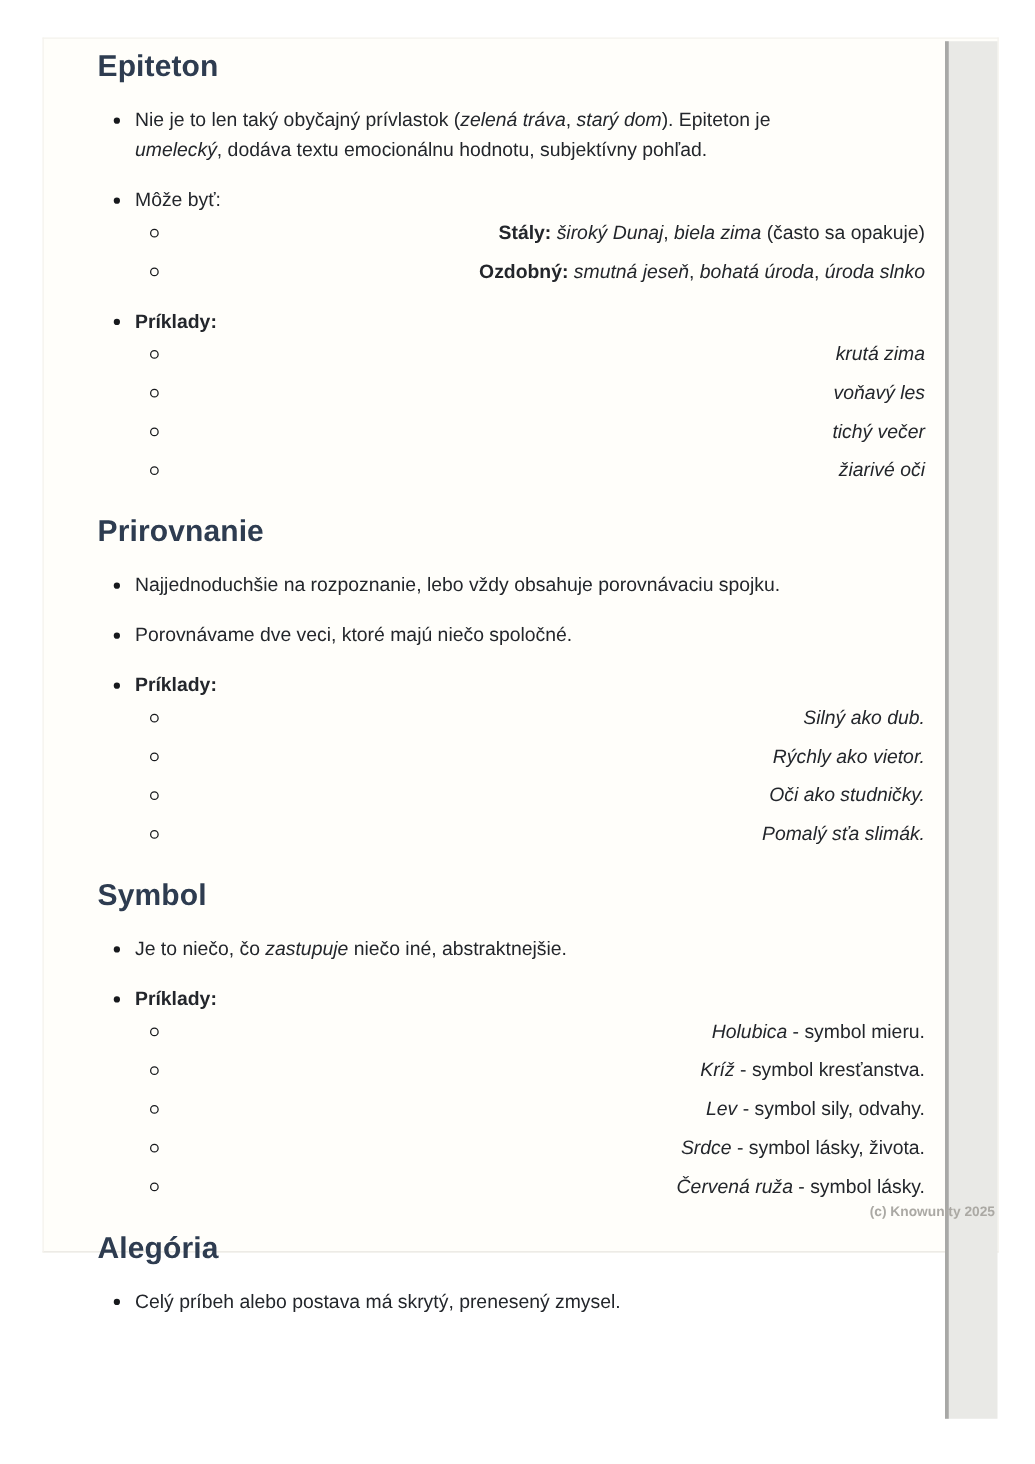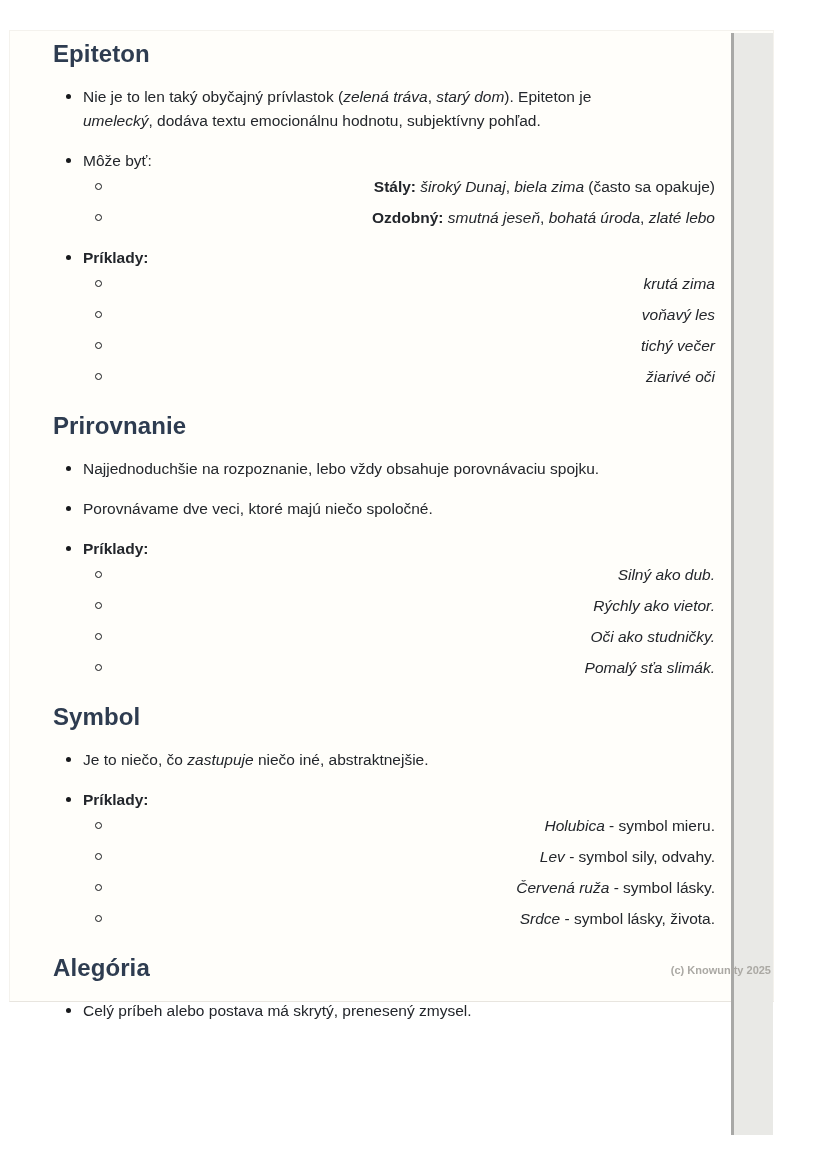--- a/index.html
+++ b/index.html
@@ -2,21 +2,21 @@
 <html><head>
 <meta charset="utf-8">
 <style>
   html, body { margin:0; padding:0; }
   body {
     width:828px; height:1171px; position:relative;
     background:#ffffff; overflow:hidden;
     font-family:"Liberation Sans","DejaVu Sans",sans-serif;
   }
   .page {
-    position:absolute; left:9px; top:30px; width:765px; height:972px;
+    position:absolute; left:34px; top:30px; width:765px; height:972px;
     background:#fffefa; box-sizing:border-box;
     border:1px solid #f4f2ed; border-bottom:1px solid #e8e5df;
   }
   .edge-strip {
     position:absolute; top:2px; right:0; width:39px; height:1102px;
     background:#e9e9e6; border-left:3px solid #a8a8a6; z-index:1;
   }
   .content {
     position:absolute; left:43px; top:8px; width:662px; z-index:2;
     color:#23262b; font-size:15.5px; line-height:24px;
@@ -50,21 +50,21 @@
 <body>
 
 <div class="page">
   <div class="edge-strip"></div>
   <main class="content">
       <h2 class="heading">Epiteton</h2>
       <ul class="l1">
         <li><span class="">Nie je to len taký obyčajný prívlastok (</span><span class="it ">zelená tráva</span><span class="">, </span><span class="it ">starý dom</span><span class="">). Epiteton je</span><br><span class="it ">umelecký</span><span class="">, dodáva textu emocionálnu hodnotu, subjektívny pohľad.</span></li>
         <li><span class="">Môže byť:</span><ul class="l2">
             <li><span class="bd">Stály:</span><span class=""> </span><span class="it ">široký Dunaj</span><span class="">, </span><span class="it ">biela zima</span><span class=""> (často sa opakuje)</span></li>
-            <li><span class="bd">Ozdobný:</span><span class=""> </span><span class="it ">smutná jeseň</span><span class="">, </span><span class="it ">bohatá úroda</span><span class="">, </span><span class="it ">zlaté lebo</span></li>
+            <li><span class="bd">Ozdobný:</span><span class=""> </span><span class="it ">smutná jeseň</span><span class="">, </span><span class="it ">bohatá úroda</span><span class="">, </span><span class="it ">úroda slnko</span></li>
           </ul></li>
         <li><span class="bd">Príklady:</span><ul class="l2">
             <li><span class="it ">krutá zima</span></li>
             <li><span class="it ">voňavý les</span></li>
             <li><span class="it ">tichý večer</span></li>
             <li><span class="it ">žiarivé oči</span></li>
           </ul></li>
       </ul>
       <h2 class="heading">Prirovnanie</h2>
       <ul class="l1">
@@ -75,23 +75,24 @@
             <li><span class="it ">Rýchly ako vietor.</span></li>
             <li><span class="it ">Oči ako studničky.</span></li>
             <li><span class="it ">Pomalý sťa slimák.</span></li>
           </ul></li>
       </ul>
       <h2 class="heading">Symbol</h2>
       <ul class="l1">
         <li><span class="">Je to niečo, čo </span><span class="it ">zastupuje</span><span class=""> niečo iné, abstraktnejšie.</span></li>
         <li><span class="bd">Príklady:</span><ul class="l2">
             <li><span class="it ">Holubica</span><span class=""> - symbol mieru.</span></li>
+            <li><span class="it ">Kríž</span><span class=""> - symbol kresťanstva.</span></li>
             <li><span class="it ">Lev</span><span class=""> - symbol sily, odvahy.</span></li>
+            <li><span class="it ">Srdce</span><span class=""> - symbol lásky, života.</span></li>
             <li><span class="it ">Červená ruža</span><span class=""> - symbol lásky.</span></li>
-            <li><span class="it ">Srdce</span><span class=""> - symbol lásky, života.</span></li>
           </ul></li>
       </ul>
       <h2 class="heading">Alegória</h2>
       <ul class="l1">
         <li><span class="">Celý príbeh alebo postava má skrytý, prenesený zmysel.</span></li>
       </ul>
     </main>
   <div class="watermark">(c) Knowunity 2025</div>
 </div>
 

